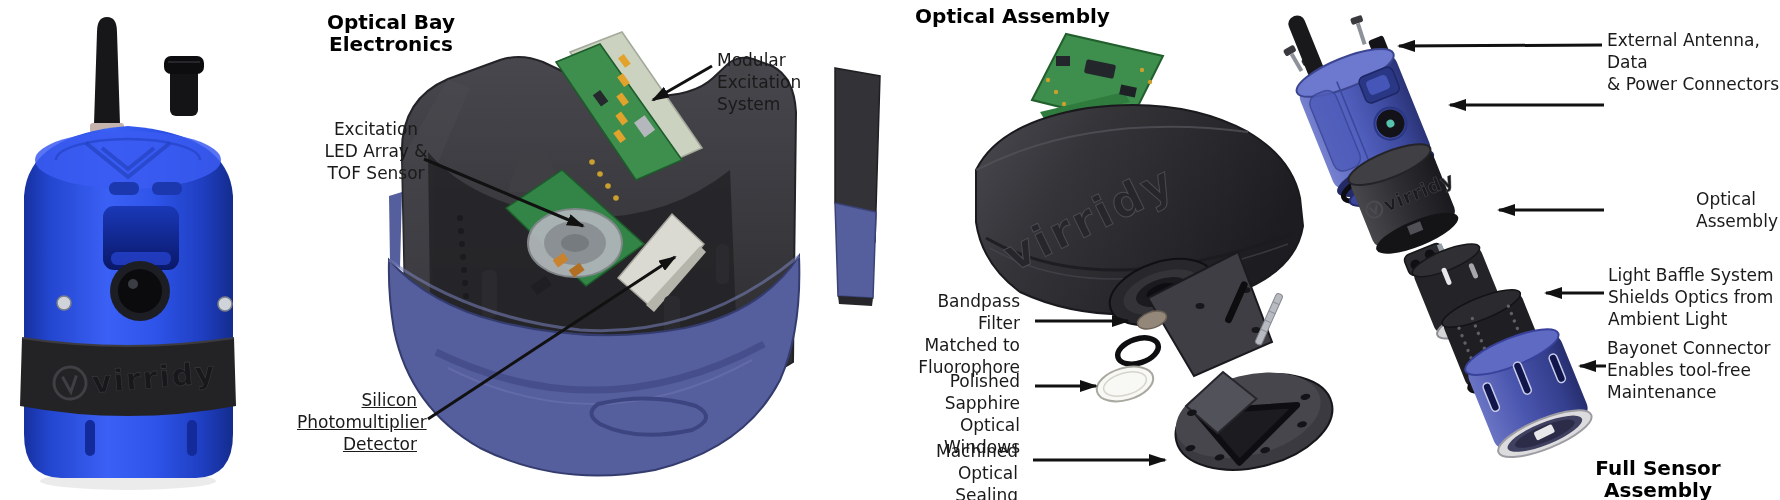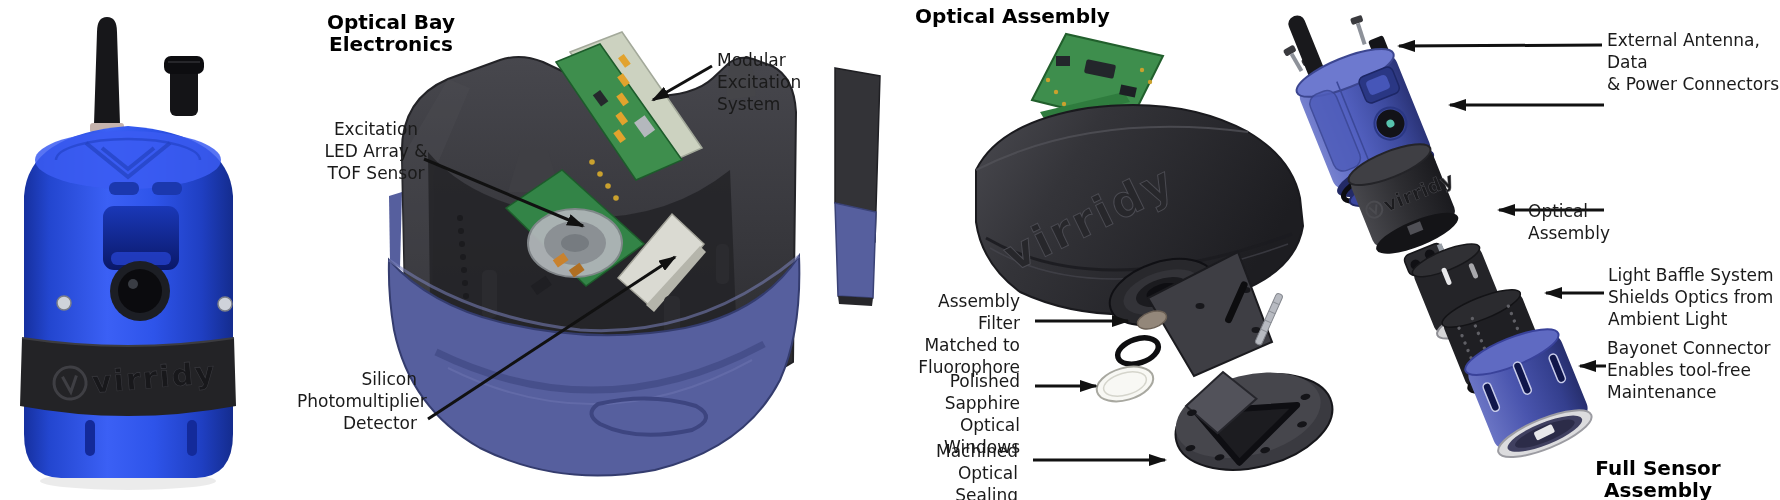--- a/index.html
+++ b/index.html
@@ -367,36 +367,36 @@
 </svg>
 
 <div class="sec-title c" style="left:296px;top:11px;width:190px;">Optical Bay
 Electronics</div>
 <div class="label" style="left:717px;top:49px;">Modular
 Excitation
 System</div>
 <div class="label c" style="left:316px;top:118px;width:120px;">Excitation
 LED Array &amp;
 TOF Sensor</div>
-<div class="label r" style="left:297px;top:368px;width:120px;">Silicon
+<div class="label r" style="left:297px;top:389px;width:120px;text-decoration:underline;">Silicon
 Photomultiplier
 Detector</div>
 
 <div class="sec-title c" style="left:905px;top:5px;width:215px;">Optical Assembly</div>
-<div class="label r" style="left:900px;top:290px;width:120px;">Assembly Filter
+<div class="label r" style="left:900px;top:290px;width:120px;">Bandpass Filter
 Matched to
 Fluorophore</div>
 <div class="label r" style="left:888px;top:370px;width:132px;">Polished Sapphire
 Optical Windows</div>
 <div class="label r" style="left:898px;top:440px;width:120px;">Machined Optical
 Sealing Flange</div>
 
 <div class="label" style="left:1607px;top:29px;">External Antenna, Data
 &amp; Power Connectors</div>
-<div class="label" style="left:1528px;top:188px;margin-top:12px;">Optical
+<div class="label" style="left:1696px;top:188px;">Optical
 Assembly</div>
 <div class="label" style="left:1607px;top:337px;">Bayonet Connector
 Enables tool-free
 Maintenance</div>
 <div class="label" style="left:1608px;top:264px;">Light Baffle System
 Shields Optics from
 Ambient Light</div>
 <div class="sec-title c" style="left:1578px;top:457px;width:160px;">Full Sensor
 Assembly</div>
 

